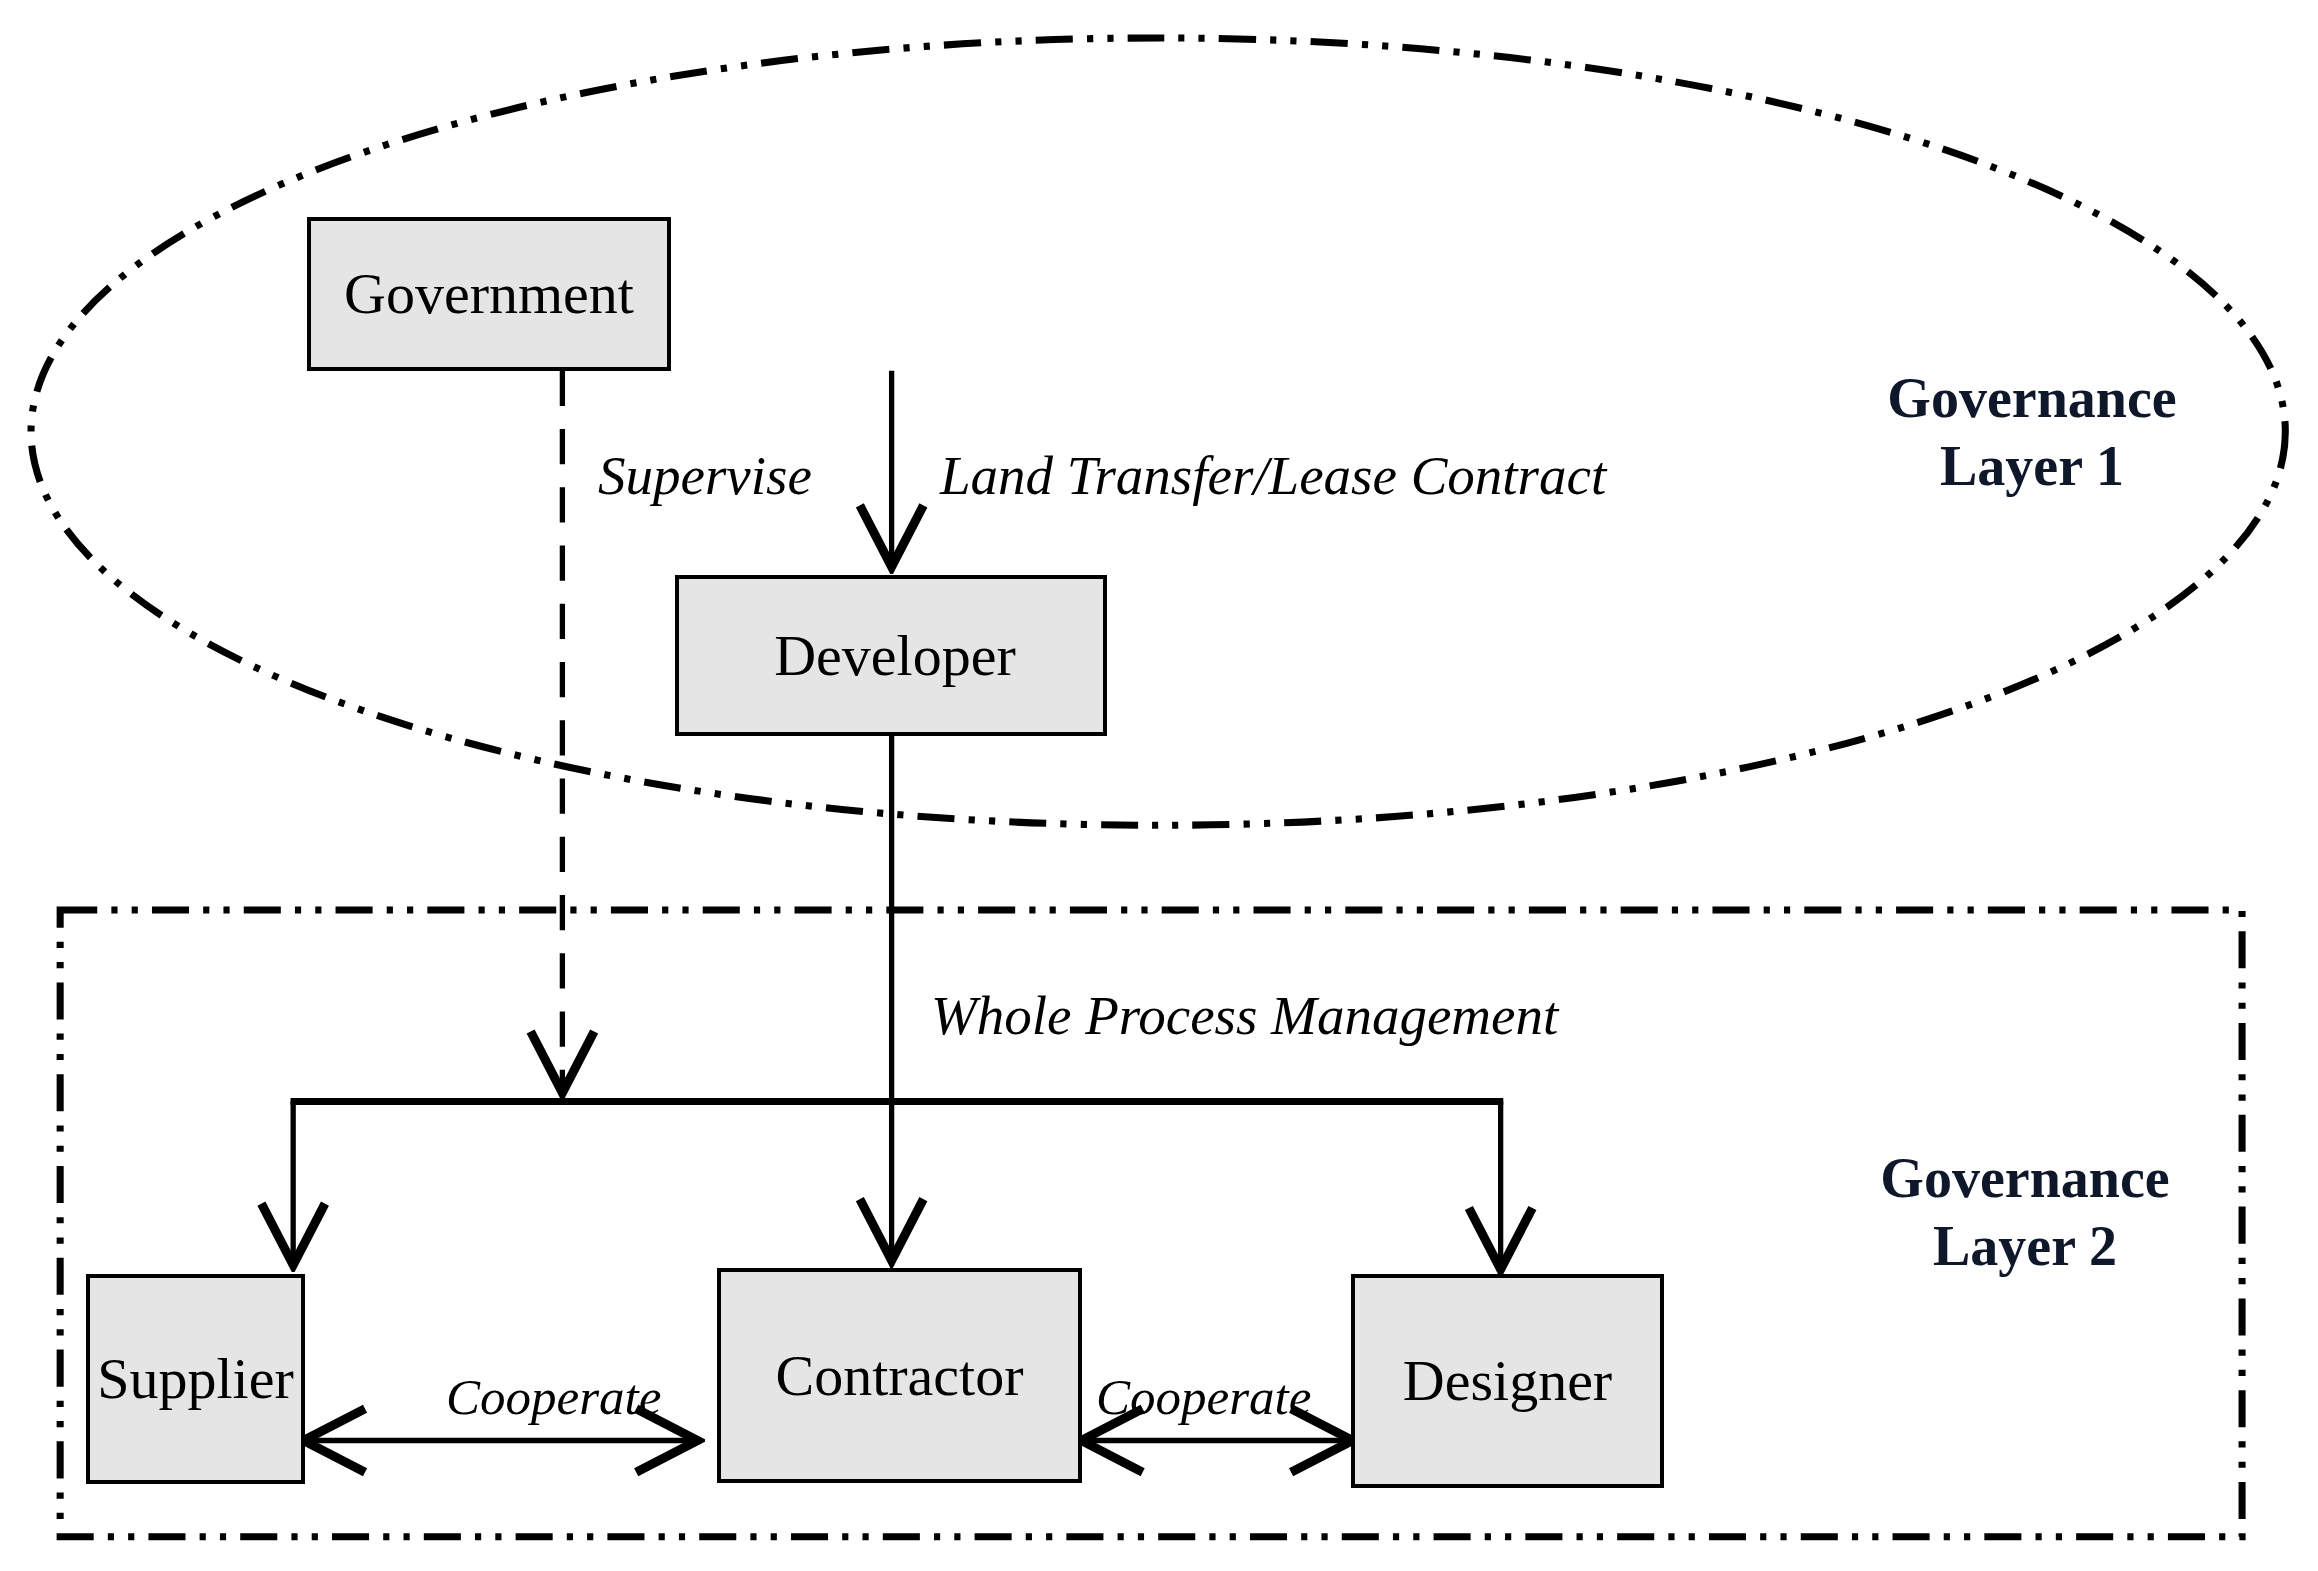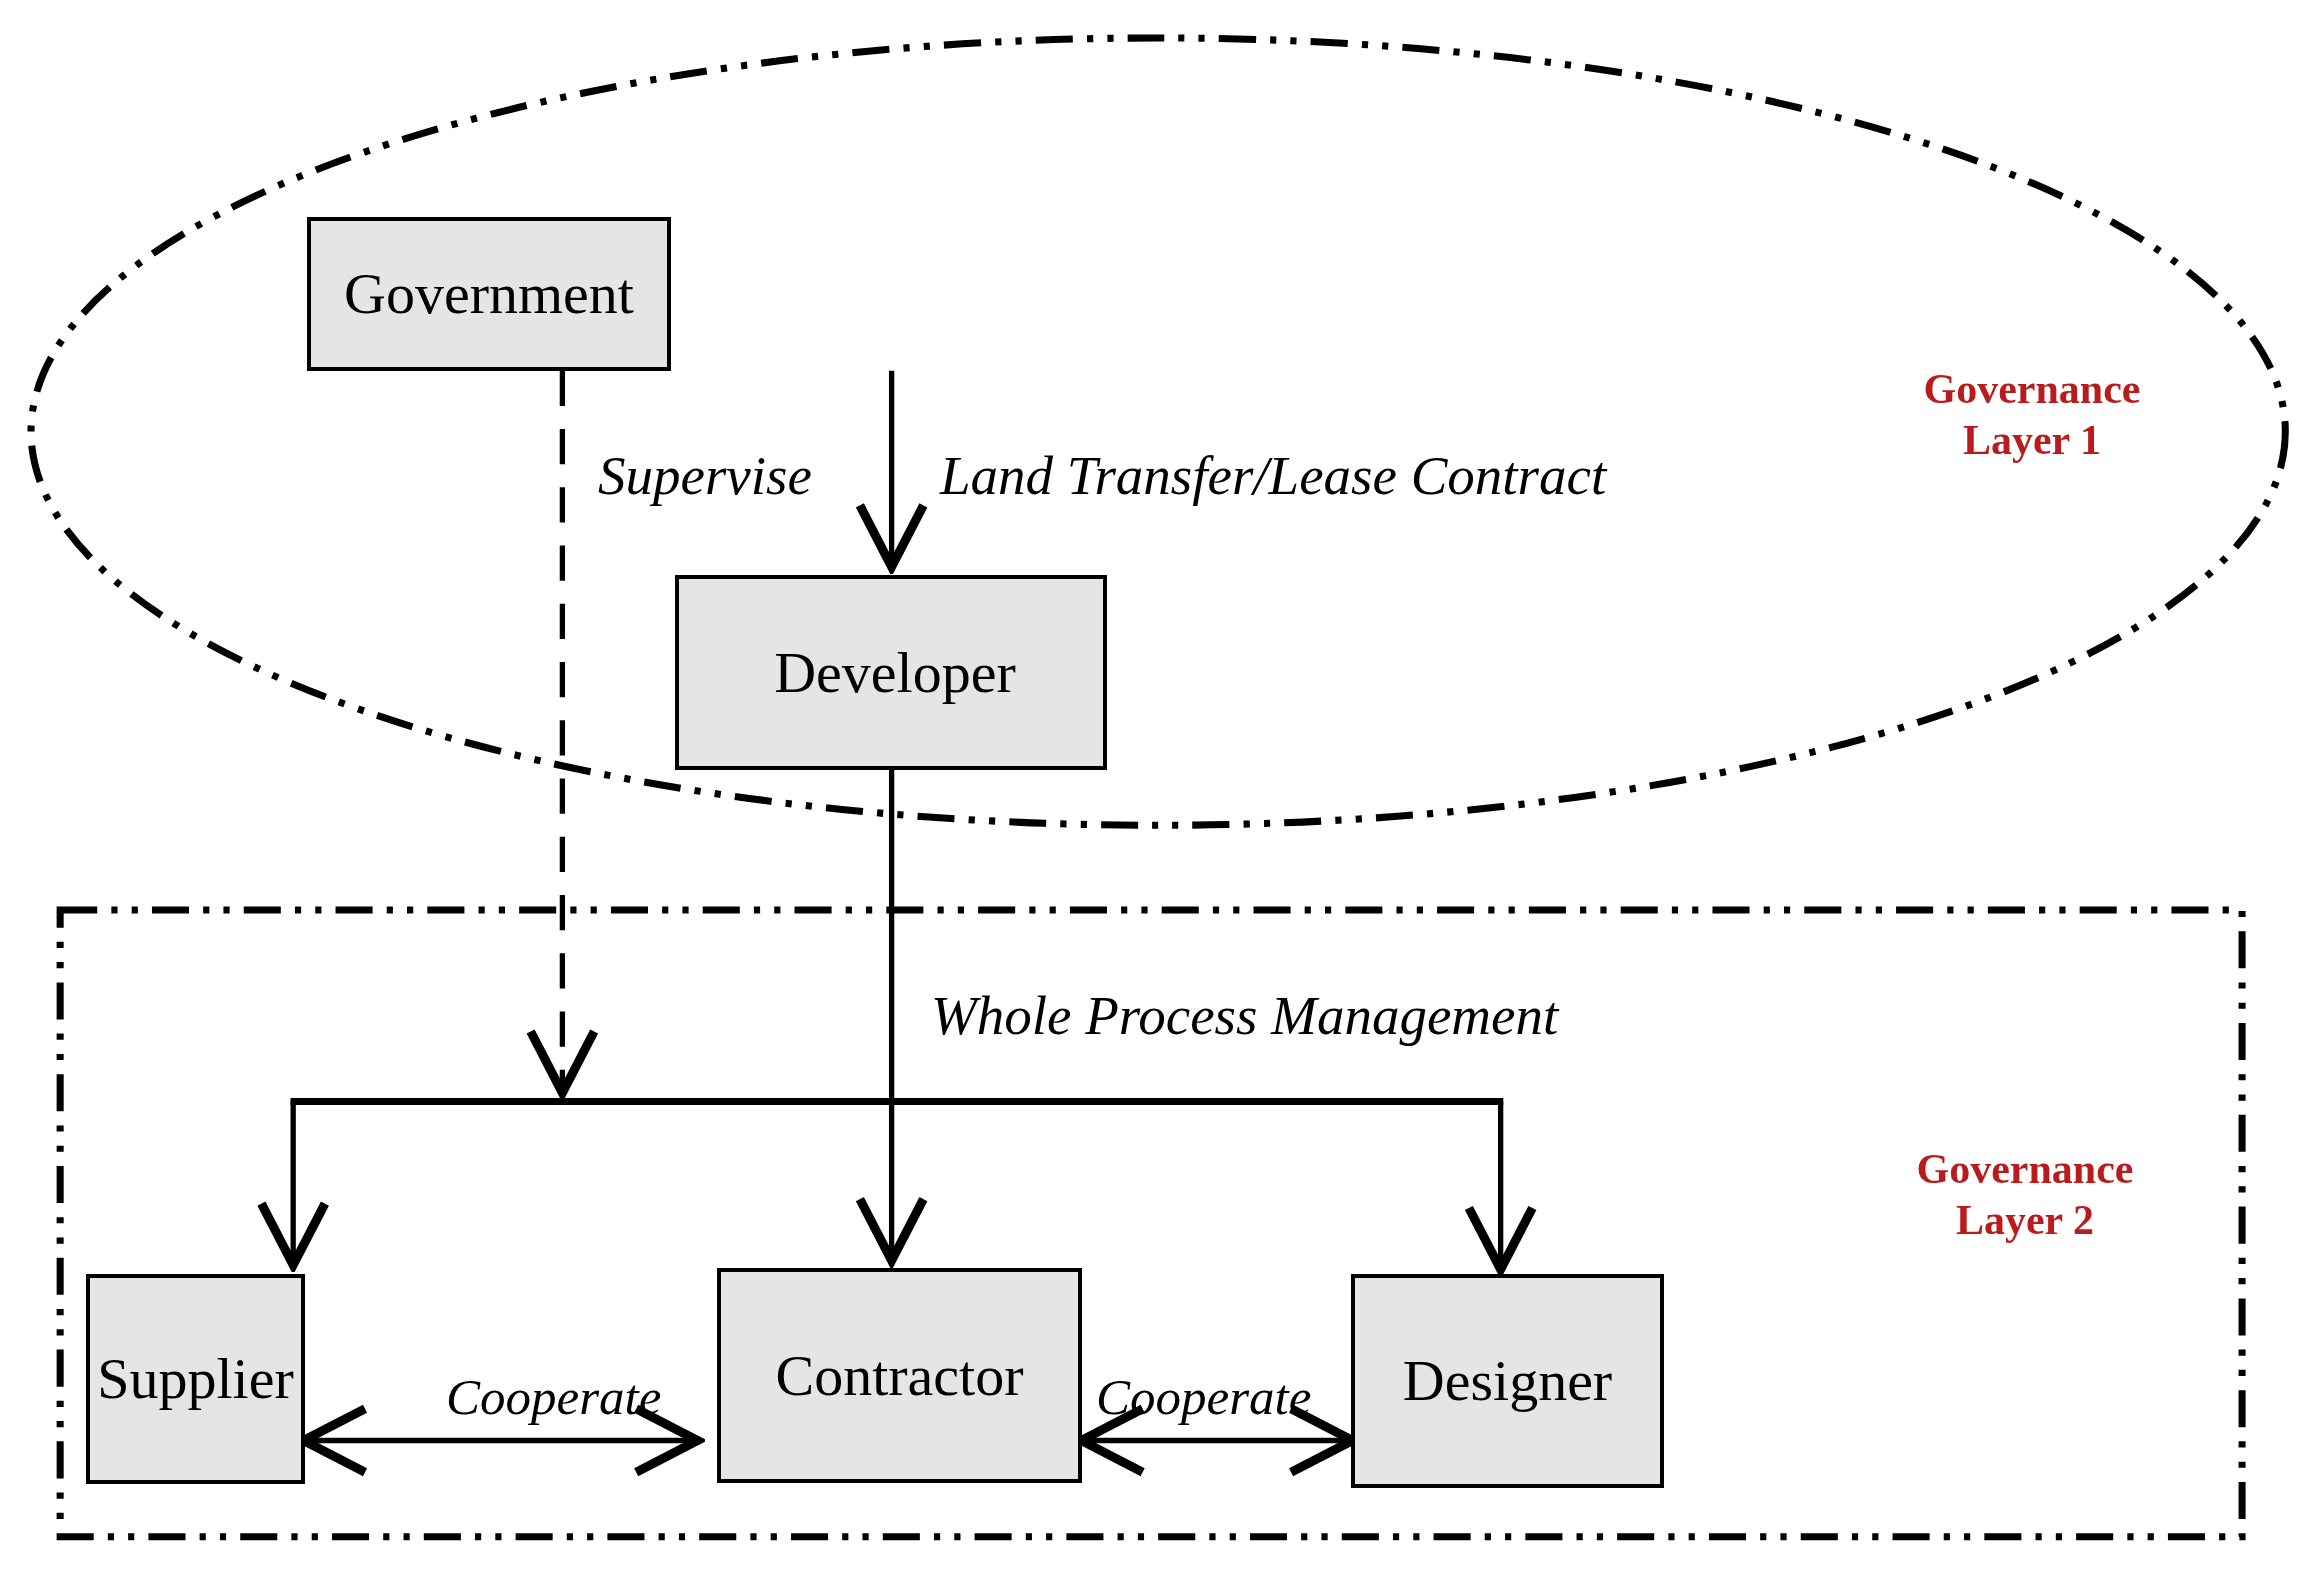--- a/index.html
+++ b/index.html
@@ -45,22 +45,22 @@
     font-size: 55px;
     color: #000000;
     white-space: nowrap;
     line-height: 1;
     margin-top: 7px;
   }
   .layer-label {
     position: absolute;
     font-family: "Liberation Serif", "DejaVu Serif", serif;
     font-weight: bold;
-    font-size: 42px;
-    color: #b91c1c;
+    font-size: 56px;
+    color: #0f172a;
     text-align: center;
     line-height: 1.22;
     white-space: pre-line;
   }
 </style>
 </head>
 <body>
 
 <div id="canvas">
 
@@ -94,21 +94,21 @@
 
     <line x1="345" y1="1632" x2="789" y2="1632" stroke="#000000" stroke-width="6" marker-start="url(#arrow-open-rev)" marker-end="url(#arrow-open)"></line>
 
     <line x1="1226" y1="1632" x2="1531" y2="1632" stroke="#000000" stroke-width="6" marker-start="url(#arrow-open-rev)" marker-end="url(#arrow-open)"></line>
   </svg>
 
   <div class="node-box" style="left:307px; top:217px; width:364px; height:154px;">
     <span class="node-label">Government</span>
   </div>
 
-  <div class="node-box" style="left:675px; top:575px; width:432px; height:195px;padding-left:8px;">
+  <div class="node-box" style="left:675px; top:575px; width:432px; height:161px;padding-left:8px;">
     <span class="node-label">Developer</span>
   </div>
 
   <div class="node-box" style="left:86px; top:1274px; width:219px; height:210px;">
     <span class="node-label">Supplier</span>
   </div>
 
   <div class="node-box" style="left:717px; top:1268px; width:365px; height:215px;">
     <span class="node-label">Contractor</span>
   </div>

